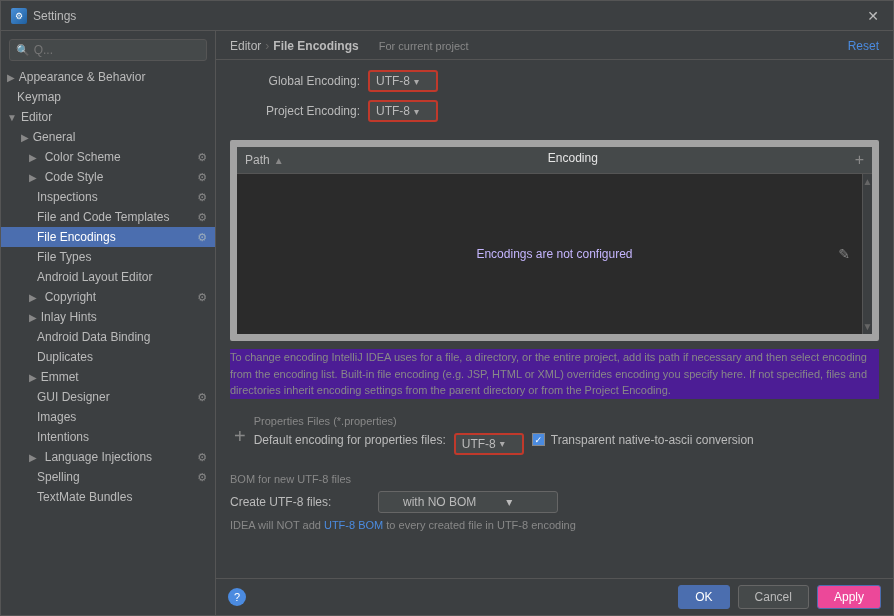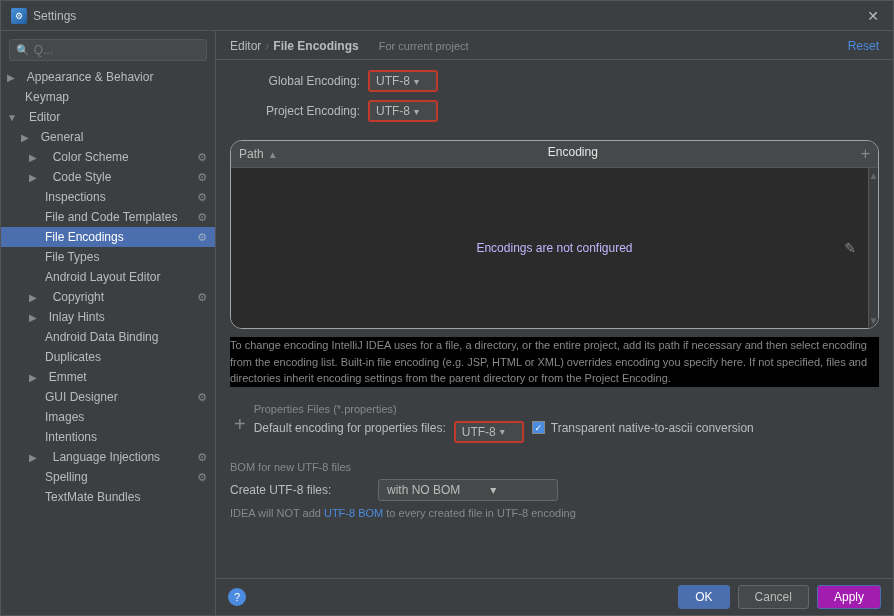--- a/index.html
+++ b/index.html
@@ -106,21 +106,21 @@
     }
     .sidebar-item .arrow {
       font-size: 10px;
       margin-right: 4px;
       color: #888;
     }
     .sidebar-item .settings-icon {
       color: #888;
       font-size: 11px;
     }
-    .sidebar-item .item-label { flex: 1; margin-left: 8px; }
+    .sidebar-item .item-label { flex: 1; }
     .sidebar-section-indent { padding-left: 20px; }
     
     .content {
       flex: 1;
       display: flex;
       flex-direction: column;
       background: #3c3f41;
       overflow: hidden;
     }
     .content-header {
@@ -175,22 +175,22 @@
       padding: 2px 6px;
       cursor: pointer;
       gap: 4px;
       color: #bbb;
       font-size: 12px;
       min-width: 70px;
     }
     .encoding-dropdown .dd-arrow { font-size: 10px; color: #aaa; }
     
     .path-table {
-      border: 1px solid #a3a3a3;
-      border-radius: 12px;
+      border: 7px solid #a3a3a3;
+      border-radius: 2px;
       margin-top: 18px;
       overflow: hidden;
       position: relative;
     }
     .table-header {
       display: flex;
       background: #45494a;
       border-bottom: 1px solid #555;
       padding: 4px 8px;
     }
@@ -252,21 +252,21 @@
       color: #888;
       font-size: 14px;
       cursor: pointer;
     }
     
     .info-text {
       color: #888;
       font-size: 11px;
       line-height: 1.5;
       margin: 8px 0;
-      background: #000000;
+      background: #4c1d95;
     }
     
     .section-label {
       color: #888;
       font-size: 11px;
       margin: 8px 0 6px;
     }
     .properties-row {
       display: flex;
       align-items: flex-start;
@@ -312,21 +312,21 @@
       gap: 8px;
       margin-bottom: 6px;
     }
     .bom-label { color: #bbb; font-size: 12px; min-width: 140px; }
     .bom-dropdown {
       display: flex;
       align-items: center;
       background: #45494a;
       border: 1px solid #666;
       border-radius: 3px;
-      padding: 3px 8px;
+      padding: 3px 24px;
       cursor: pointer;
       gap: 30px;
       color: #bbb;
       font-size: 12px;
       min-width: 180px;
     }
     .bom-note {
       color: #888;
       font-size: 11px;
       margin-top: 4px;
@@ -365,21 +365,21 @@
       border: 1px solid #666;
       background: #45494a;
       color: #bbb;
     }
     .footer-btn.ok-btn {
       background: #4b6eaf;
       border-color: #4b6eaf;
       color: white;
     }
     .footer-btn.apply-btn {
-      background: #a21caf;
+      background: #ec4899;
       border-color: #4b6eaf;
       color: white;
     }
     .sort-arrow { font-size: 10px; color: #888; }
   </style>
 </head>
 <body>
 
 <div class="dialog">
 

